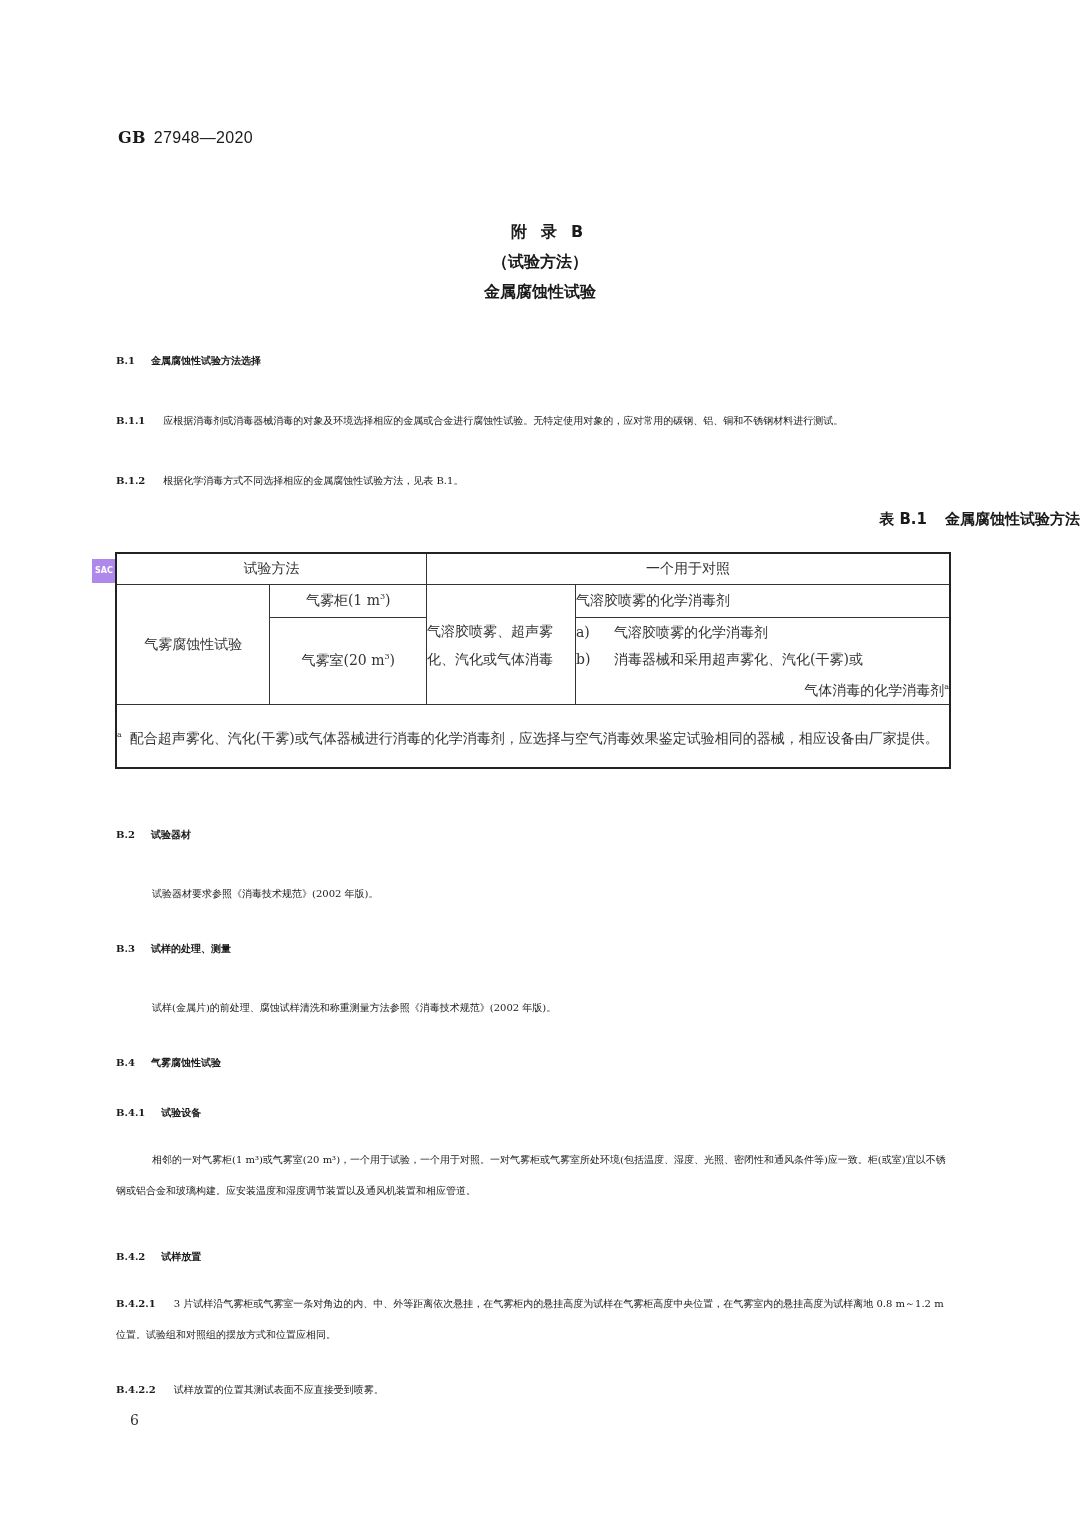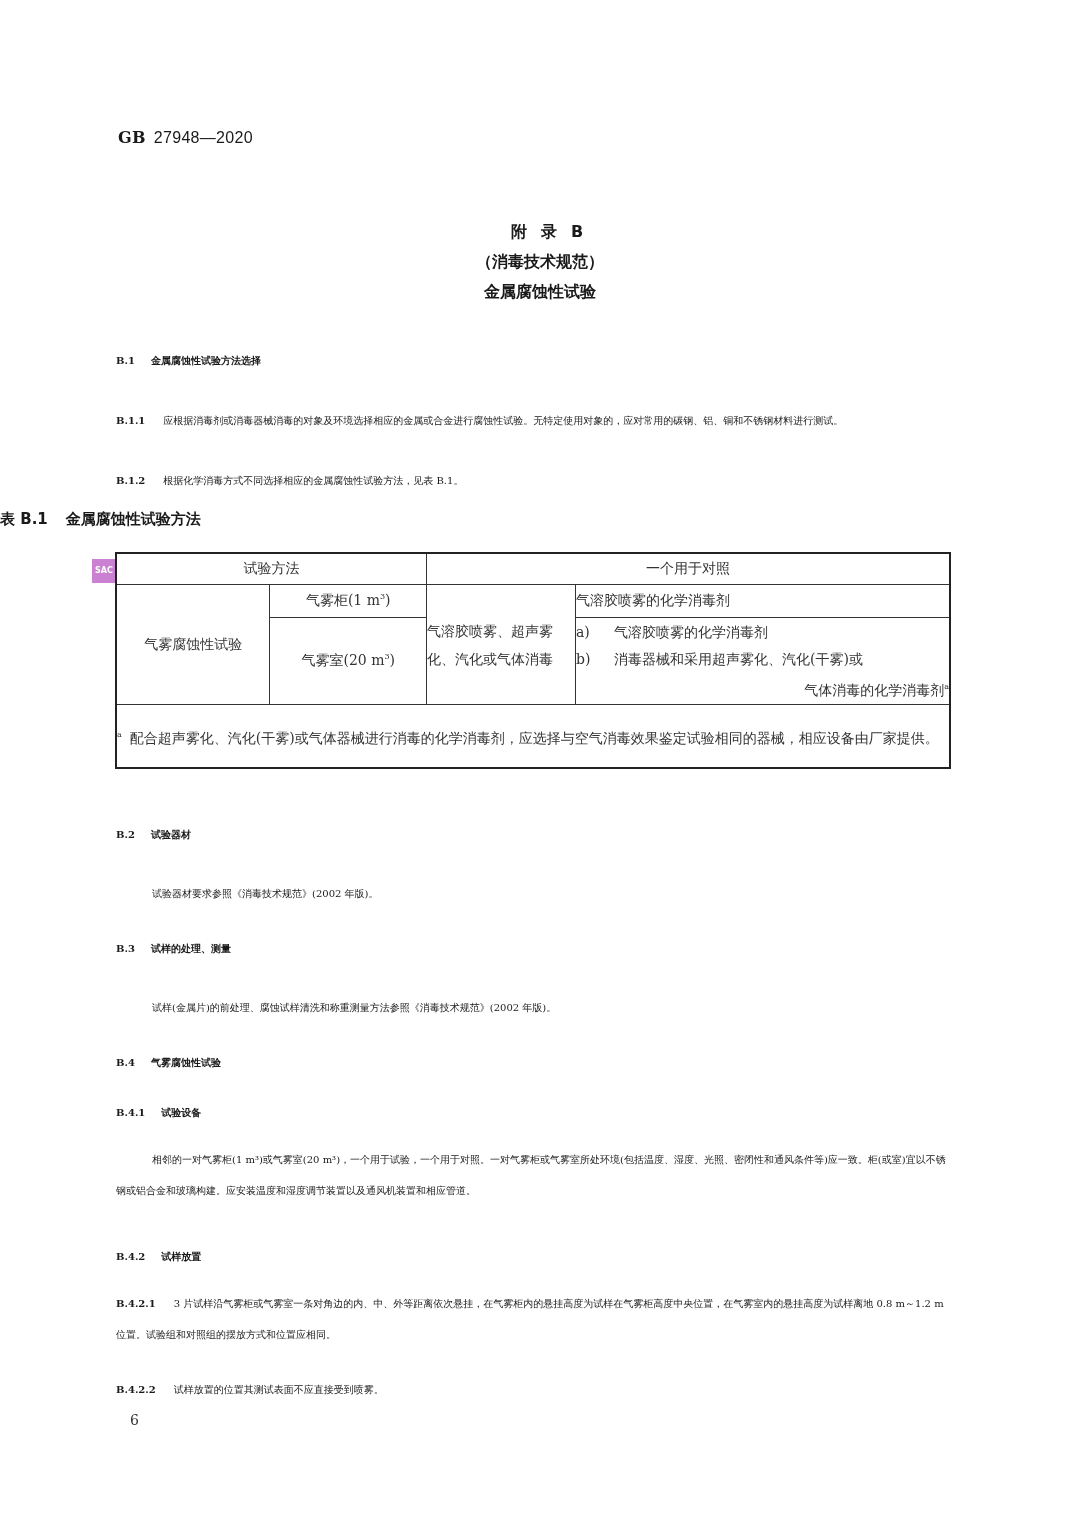--- a/index.html
+++ b/index.html
@@ -17,51 +17,51 @@
   .annex { left: 0; width: 1080px; text-align: center; font-family: "DejaVu Sans", sans-serif; font-weight: bold; font-size: 16px; }
   .annex-title { top: 222px; letter-spacing: 14px; padding-left: 14px; }
   .annex-type { top: 252px; font-weight: bold; }
   .annex-name { top: 282px; }
   .h { left: 116px; font-family: "DejaVu Sans", sans-serif; font-weight: bold; font-size: 10px; }
   .h .num { font-family: "DejaVu Serif", serif; font-weight: bold; margin-right: 16px; }
   .p { font-size: 10px; line-height: 31px; }
   .p .num { font-family: "DejaVu Serif", serif; font-weight: bold; margin-right: 18px; }
   .indent-block { left: 116px; width: 836px; }
   .para-indent { text-indent: 36px; }
-  .table-caption { left: 0; width: 1080px; text-align: left; top: 510px; font-family: "DejaVu Sans", sans-serif; font-weight: bold; font-size: 15px; }
+  .table-caption { left: 0; width: 1080px; text-align: right; top: 510px; font-family: "DejaVu Sans", sans-serif; font-weight: bold; font-size: 15px; }
   .table-caption .num { margin-right: 18px; }
   table.t {
     position: absolute; left: 115px; top: 552px; width: 836px;
     border-collapse: collapse; font-size: 14px; color: #333;
     border: 2px solid #222;
   }
   table.t td { border: 1px solid #333; padding: 0 0; vertical-align: middle; }
   table.t td.c { text-align: center; }
   .r-head td { height: 30px; }
   .r1 td { height: 32px; }
   .r2 td { height: 86px; }
   .foot td { height: 62px; border-top: 2px solid #222; padding-left: 40px; line-height: 28px; }
   .listitem { line-height: 27px; }
   .listitem .mk { display: inline-block; width: 38px; }
   .listitem.cont { padding-left: 38px; text-align: right; }
   sup { font-size: 8px; vertical-align: super; }
   .page-num { left: 130px; top: 1412px; font-size: 14px; color: #333; }
   .stamp {
-    left: 92px; top: 559px; width: 24px; height: 24px; background: #a21caf;
+    left: 92px; top: 559px; width: 24px; height: 24px; background: #6d28d9;
     opacity: .55; color: #fff; font-size: 8px; font-weight: bold;
     font-family: "DejaVu Sans", sans-serif; text-align: center; line-height: 24px;
   }
 </style>
 </head>
 <body>
 
 <div class="abs std-id"><b>GB</b><span>27948—2020</span></div>
 
 <div class="abs annex annex-title">附录B</div>
-<div class="abs annex annex-type">（消毒技术规范）</div>
+<div class="abs annex annex-type">（试验方法）</div>
 <div class="abs annex annex-name">金属腐蚀性试验</div>
 
 <div class="abs h" style="top:354px"><span class="num">B.1</span><span>金属腐蚀性试验方法选择</span></div>
 
 <div class="abs p indent-block" style="top:405px"><span class="num">B.1.1</span><span>应根据消毒剂或消毒器械消毒的对象及环境选择相应的金属或合金进行腐蚀性试验。无特定使用对象的，应对常用的碳钢、铝、铜和不锈钢材料进行测试。</span></div>
 <div class="abs p indent-block" style="top:465px"><span class="num">B.1.2</span><span>根据化学消毒方式不同选择相应的金属腐蚀性试验方法，见表 B.1。</span></div>
 
 <div class="abs table-caption"><span class="num">表 B.1</span><span>金属腐蚀性试验方法</span></div>
 
 <div class="abs stamp">SAC</div>

